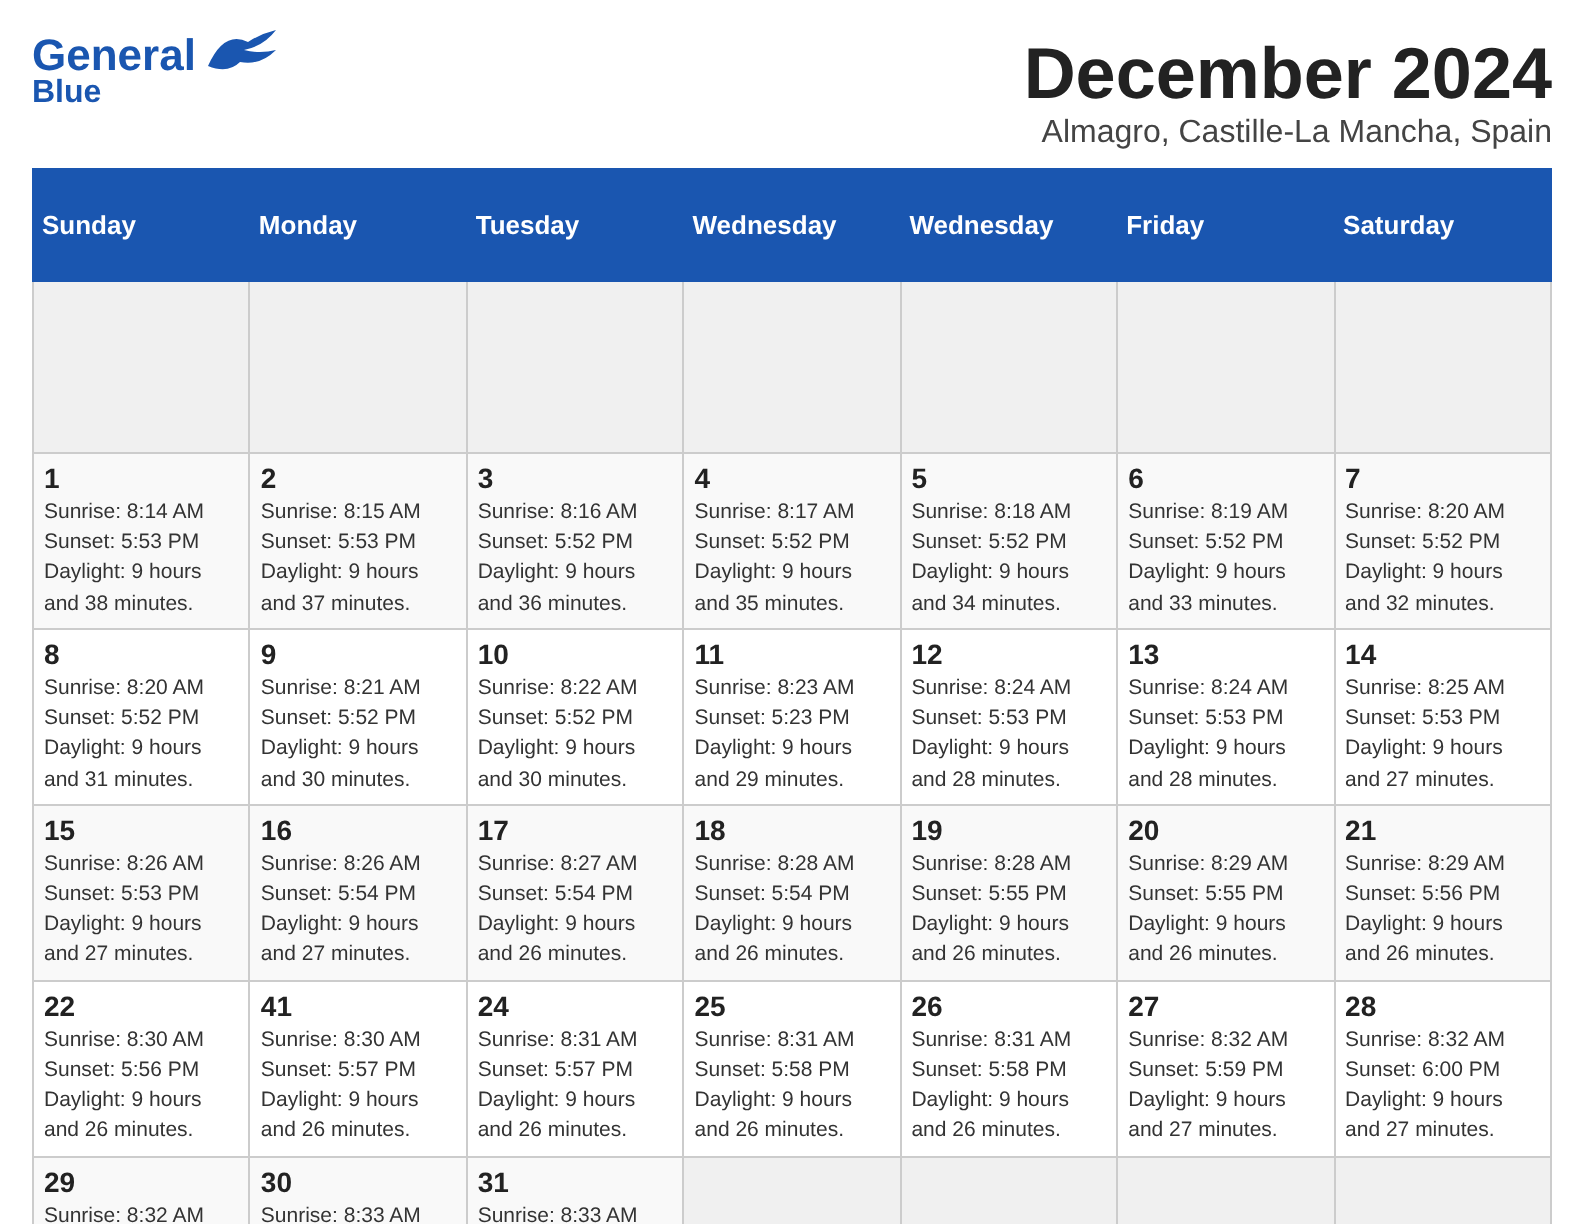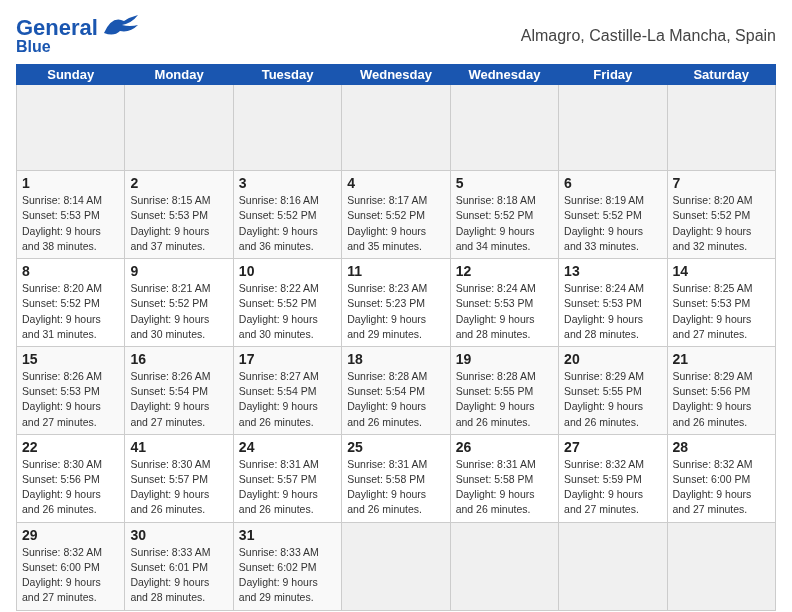--- a/index.html
+++ b/index.html
@@ -6,21 +6,21 @@
     body {
       font-family: Arial, sans-serif;
       background: #fff;
       width: 792px;
       min-height: 612px;
       padding: 16px;
     }
     .header-section {
       display: flex;
       justify-content: space-between;
-      align-items: center;
+      align-items: flex-start;
       margin-bottom: 8px;
     }
     .logo {
       display: flex;
       flex-direction: column;
       align-items: flex-start;
     }
     .title-block {
       text-align: right;
     }
@@ -36,22 +36,22 @@
     table {
       width: 100%;
       border-collapse: collapse;
       table-layout: fixed;
     }
     th {
       background-color: #1a56b0;
       color: #fff;
       font-size: 13px;
       font-weight: bold;
-      padding: 2px 4px;
-      text-align: center;
+      padding: 20px 4px;
+      text-align: left;
       border: 1px solid #1a56b0;
     }
     td {
       border: 1px solid #ccc;
       vertical-align: top;
       padding: 4px 5px;
       font-size: 10.5px;
       color: #333;
       height: 86px;
       background: #fff;
@@ -84,20 +84,21 @@
       </div>
       <svg width="38" height="26" viewBox="0 0 38 26" style="margin-left:2px;margin-top:-4px;">
         <path d="M2 20 Q10 2 22 8 Q28 4 36 2 Q30 10 20 12 Q28 14 36 12 Q28 20 18 18 Q12 24 2 20Z" fill="#1a56b0"></path>
       </svg>
     </div>
     <div style="font-size:16px;font-weight:bold;color:#333;margin-top:-2px;">
       <span style="color:#1a56b0;">Blue</span>
     </div>
   </div>
   <div class="title-block">
+    <div class="month-title">December 2024</div>
     <div class="location-title">Almagro, Castille-La Mancha, Spain</div>
   </div>
 </div>
 
 <table>
   <thead>
     <tr>
     <th>Sunday</th>
         <th>Monday</th>
         <th>Tuesday</th>

